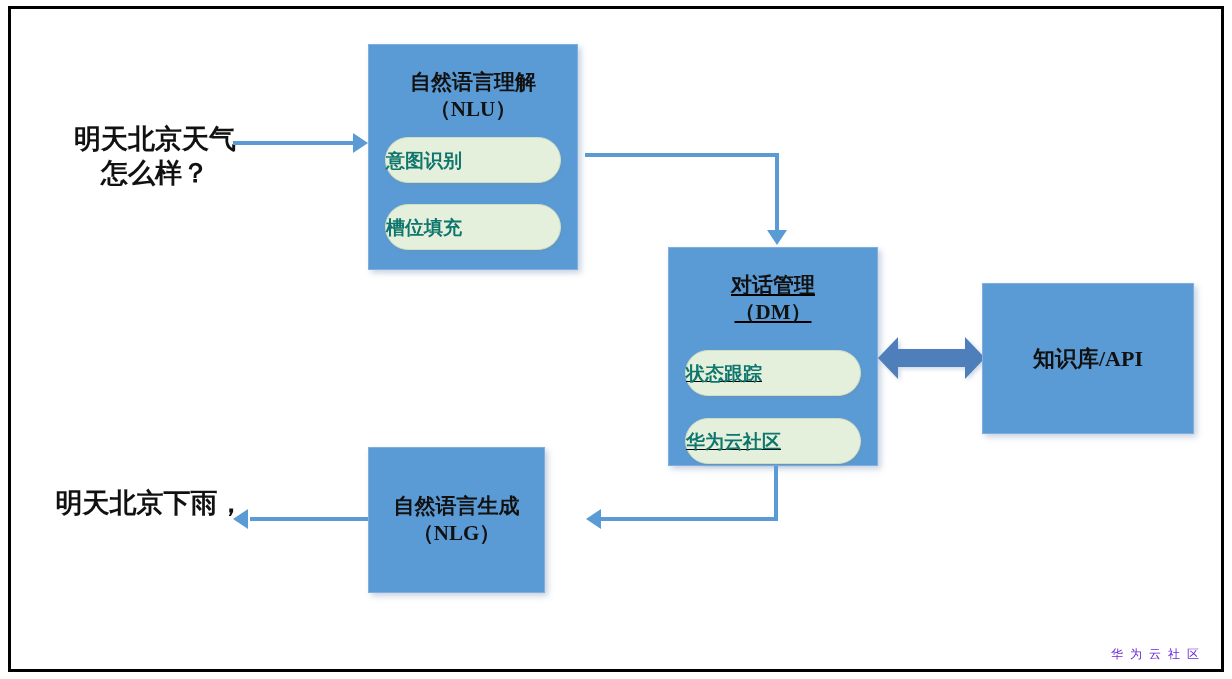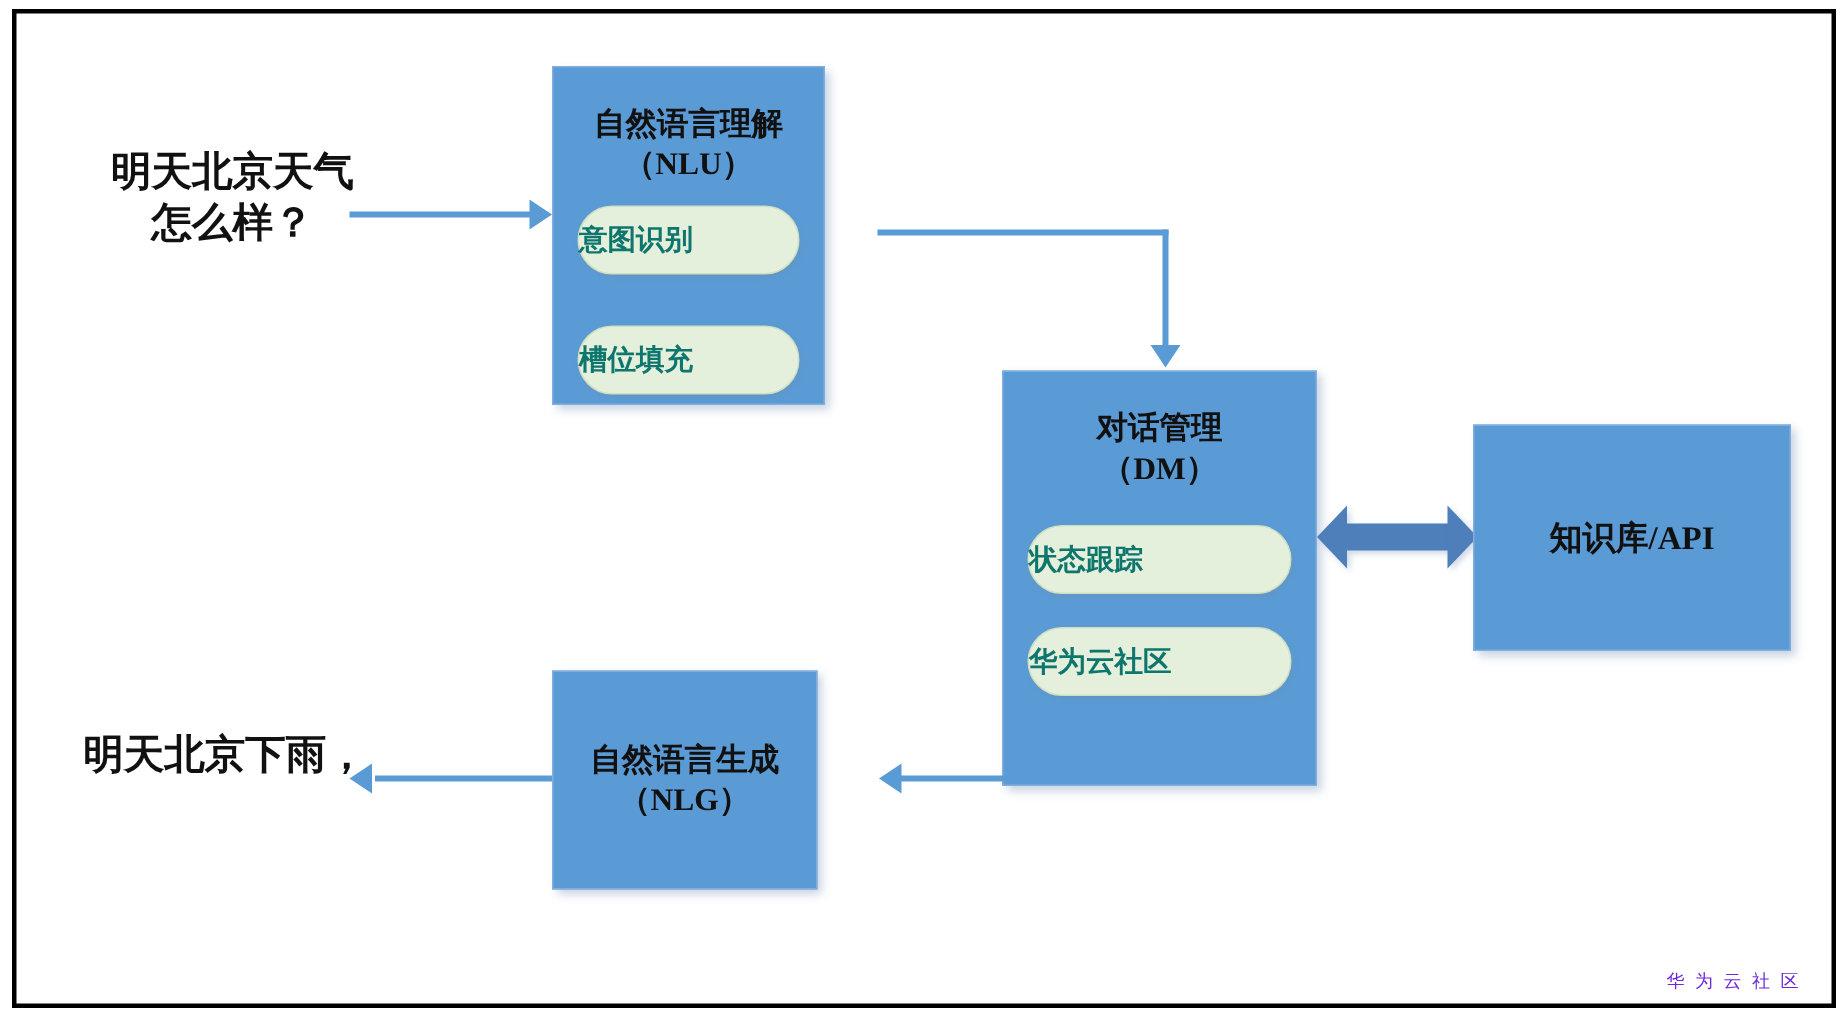--- a/index.html
+++ b/index.html
@@ -133,42 +133,42 @@
     letter-spacing: 7px;
   }
 </style>
 </head>
 <body>
 
 <div class="canvas">
 
   <div class="frame"></div>
 
-  <div class="free-text" style="left:40px; top:97px; width:230px;">
+  <div class="free-text" style="left:40px; top:122px; width:230px;">
     <div>明天北京天气</div>
     <div>怎么样？</div>
   </div>
 
   <div class="line" style="left:233px; top:141px; width:122px; height:4px;"></div>
   <div class="head right" style="left:353px; top:133px;"></div>
 
-  <div class="node" style="left:368px; top:44px; width:182px; height:226px;">
+  <div class="node" style="left:368px; top:44px; width:210px; height:226px;">
     <div class="node-title" style="margin-top:24px;">
       <div>自然语言理解</div>
       <div>（NLU）</div>
     </div>
     <div class="pill" style="margin-top:14px;">意图识别</div>
-    <div class="pill" style="margin-top:34px;">槽位填充</div>
+    <div class="pill" style="margin-top:21px;">槽位填充</div>
   </div>
 
   <div class="line" style="left:585px; top:153px; width:194px; height:4px;"></div>
   <div class="line" style="left:775px; top:153px; width:4px; height:77px;"></div>
   <div class="head down" style="left:767px; top:230px;"></div>
 
-  <div class="node" style="left:668px; top:247px; width:210px; height:277px;">
+  <div class="node" style="left:668px; top:247px; width:210px; height:219px;text-decoration:underline;">
     <div class="node-title" style="margin-top:24px;">
       <div>对话管理</div>
       <div>（DM）</div>
     </div>
     <div class="pill" style="margin-top:24px;">状态跟踪</div>
     <div class="pill" style="margin-top:22px;">华为云社区</div>
   </div>
 
   <div class="dbl-arrow">
     <div class="dbl-head-left"></div>

